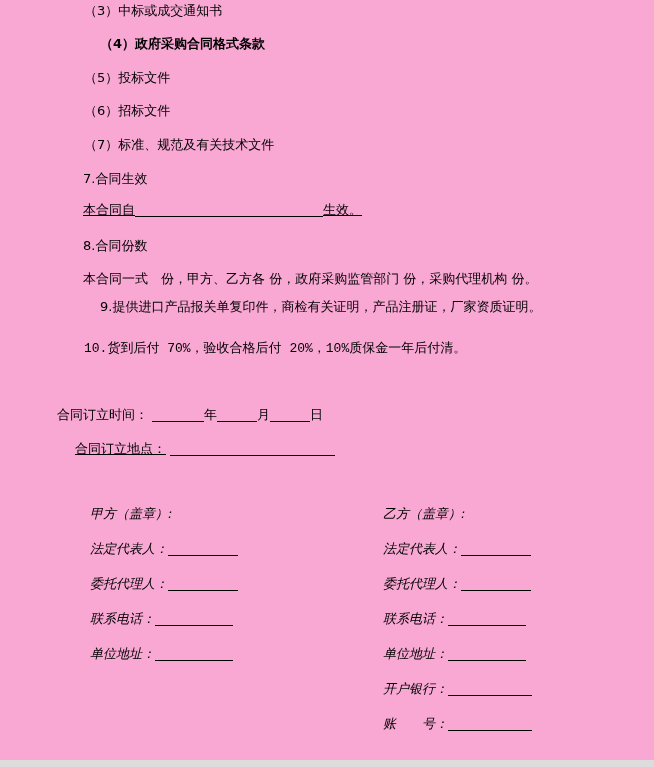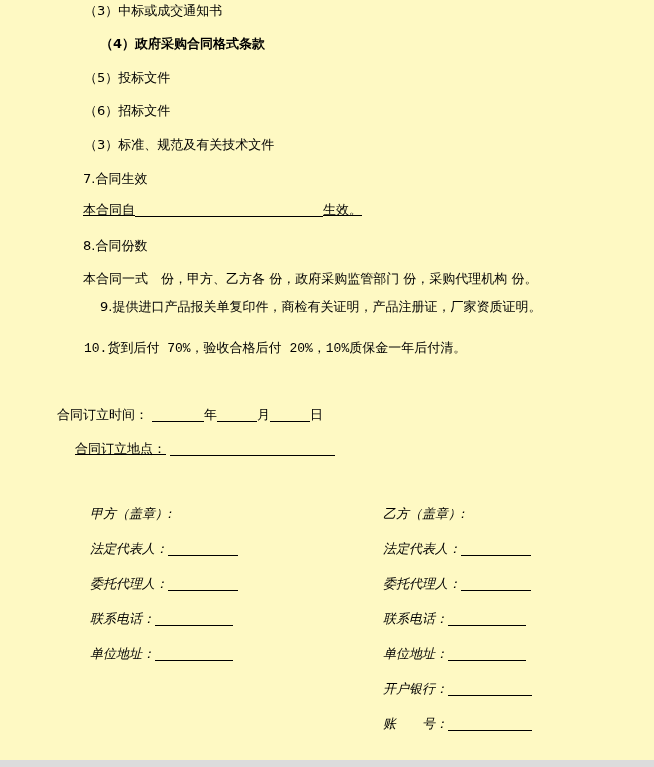--- a/index.html
+++ b/index.html
@@ -35,27 +35,27 @@
   .sig-row { height: 17px; margin-bottom: 18px; white-space: nowrap; font-style: italic; }
   .bottom-bar {
     position: absolute;
     left: 0; top: 760px;
     width: 654px; height: 7px;
   }
 </style>
 </head>
 <body>
 
-<div class="page" style="background: #fef9c3; color: rgb(0, 0, 0);">
+<div class="page" style="background: #f9a8d4; color: rgb(0, 0, 0);">
 
   <div class="line" style="left:84px; top:2px;">（3）中标或成交通知书</div>
   <div class="line" style="left:100px; top:35px;font-weight:bold;">（4）政府采购合同格式条款</div>
   <div class="line" style="left:84px; top:69px;">（5）投标文件</div>
   <div class="line" style="left:84px; top:102px;">（6）招标文件</div>
-  <div class="line" style="left:84px; top:136px;">（3）标准、规范及有关技术文件</div>
+  <div class="line" style="left:84px; top:136px;">（7）标准、规范及有关技术文件</div>
 
   <div class="line bold" style="left:83px; top:170px;">7.合同生效</div>
   <div class="line" style="left:83px; top:201px;text-decoration:underline;">
     <span>本合同自</span><span class="blank w188"></span><span>生效。</span>
   </div>
 
   <div class="line bold" style="left:83px; top:237px;">8.合同份数</div>
   <div class="line" style="left:83px; top:270px;">本合同一式　份，甲方、乙方各 份，政府采购监管部门 份，采购代理机构 份。</div>
 
   <div class="line" style="left:84px; top:298px;margin-left:16px;">9.提供进口产品报关单复印件，商检有关证明，产品注册证，厂家资质证明。</div>

